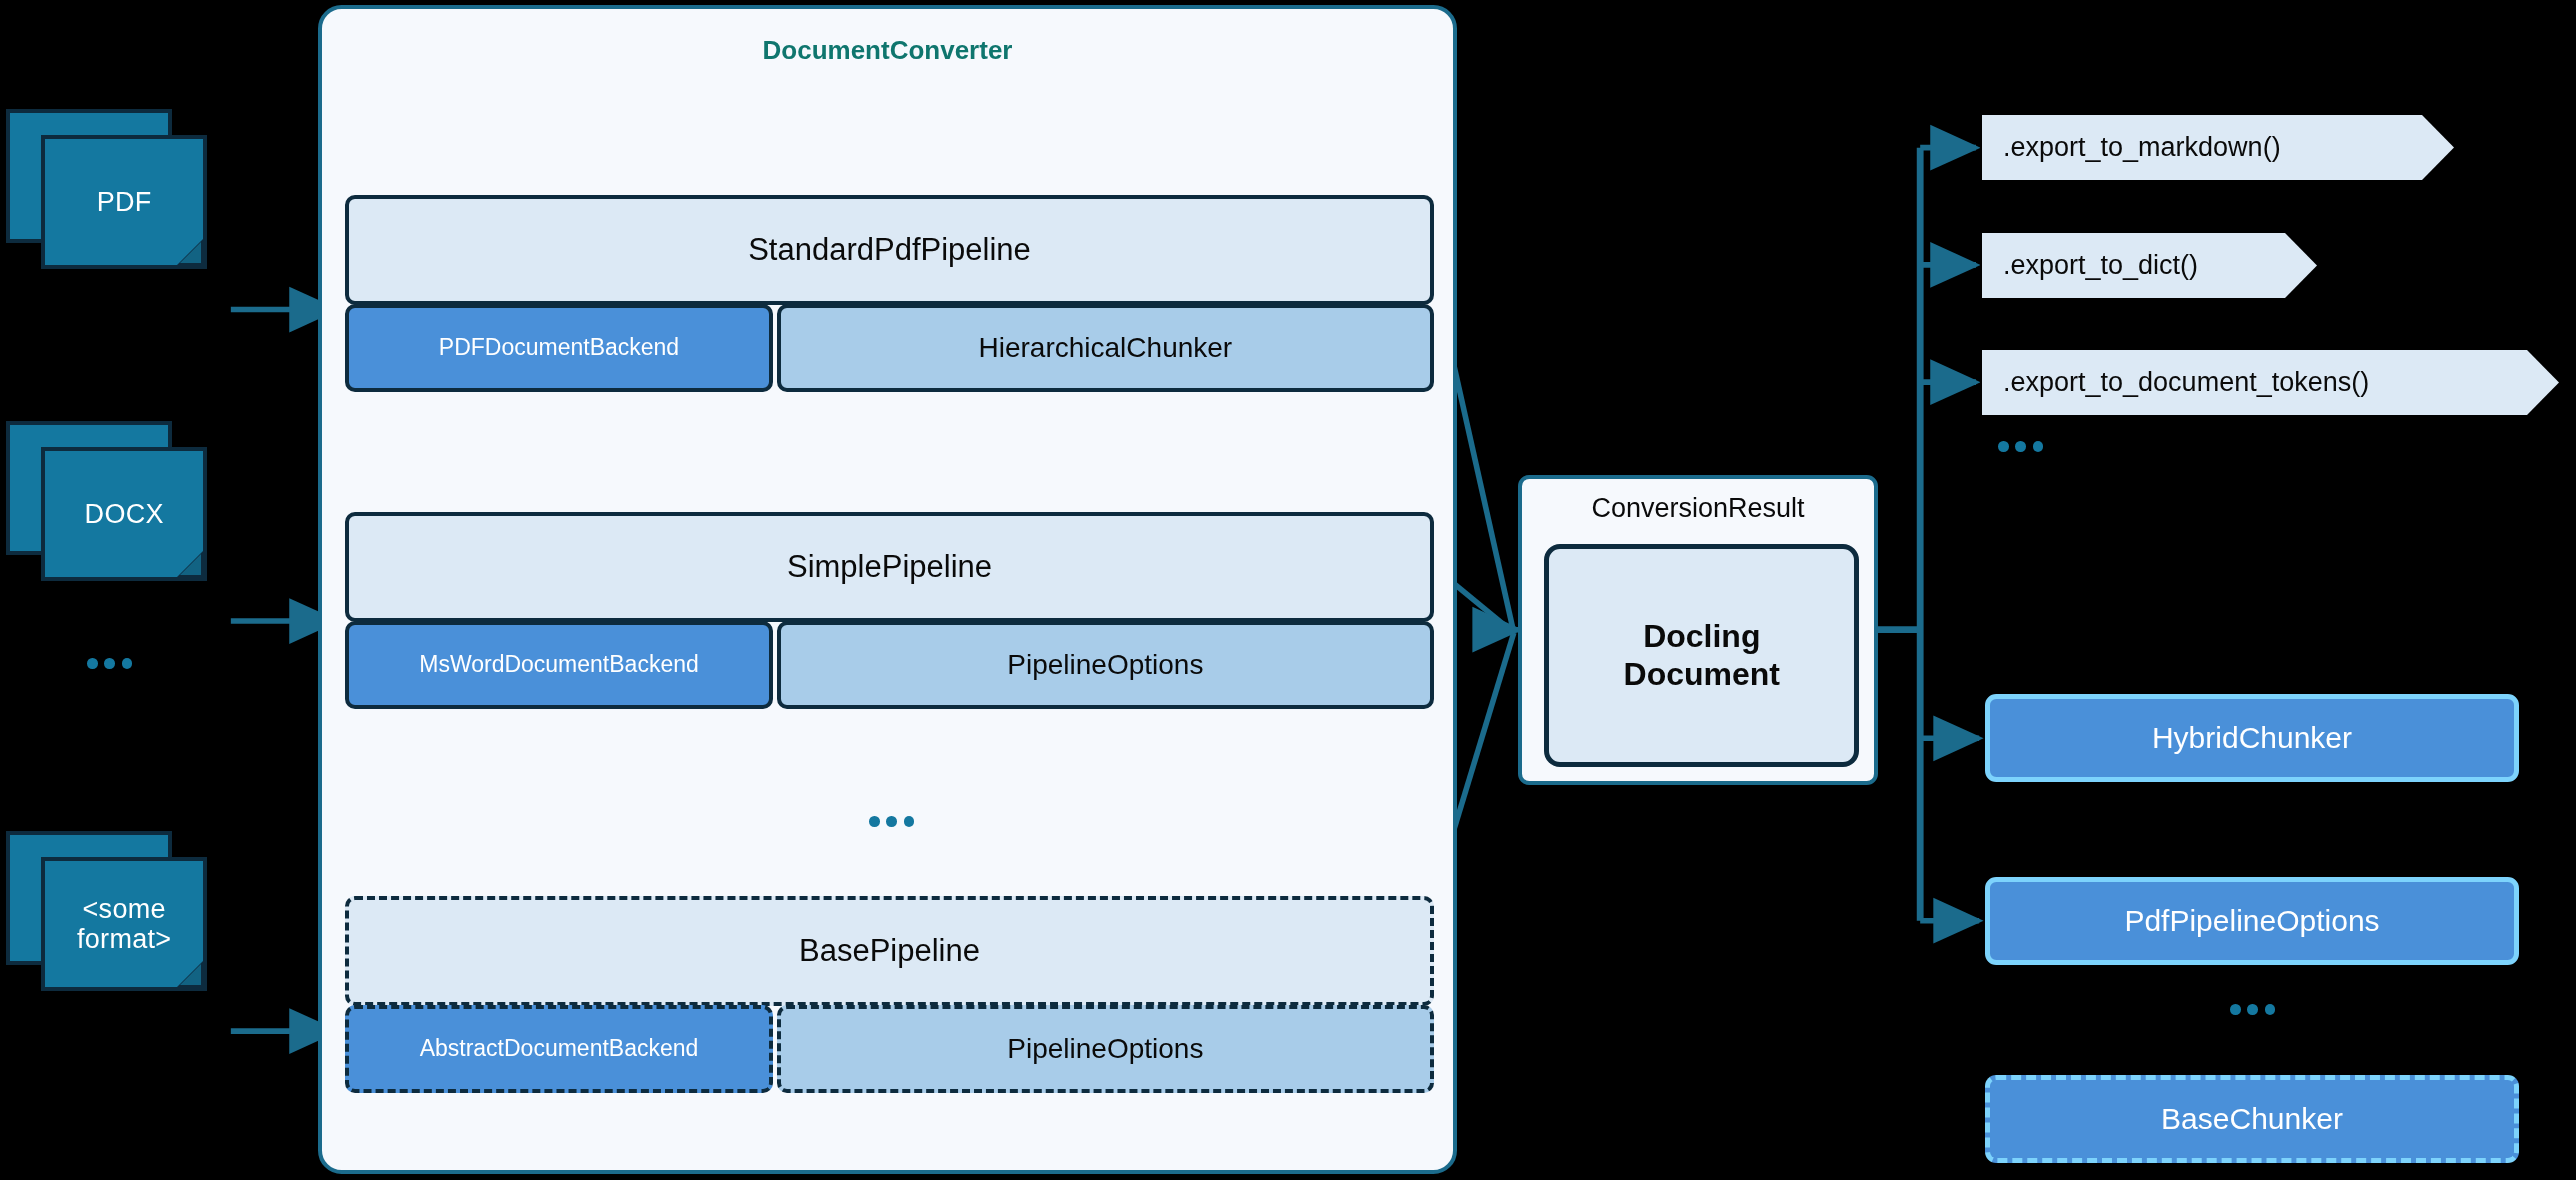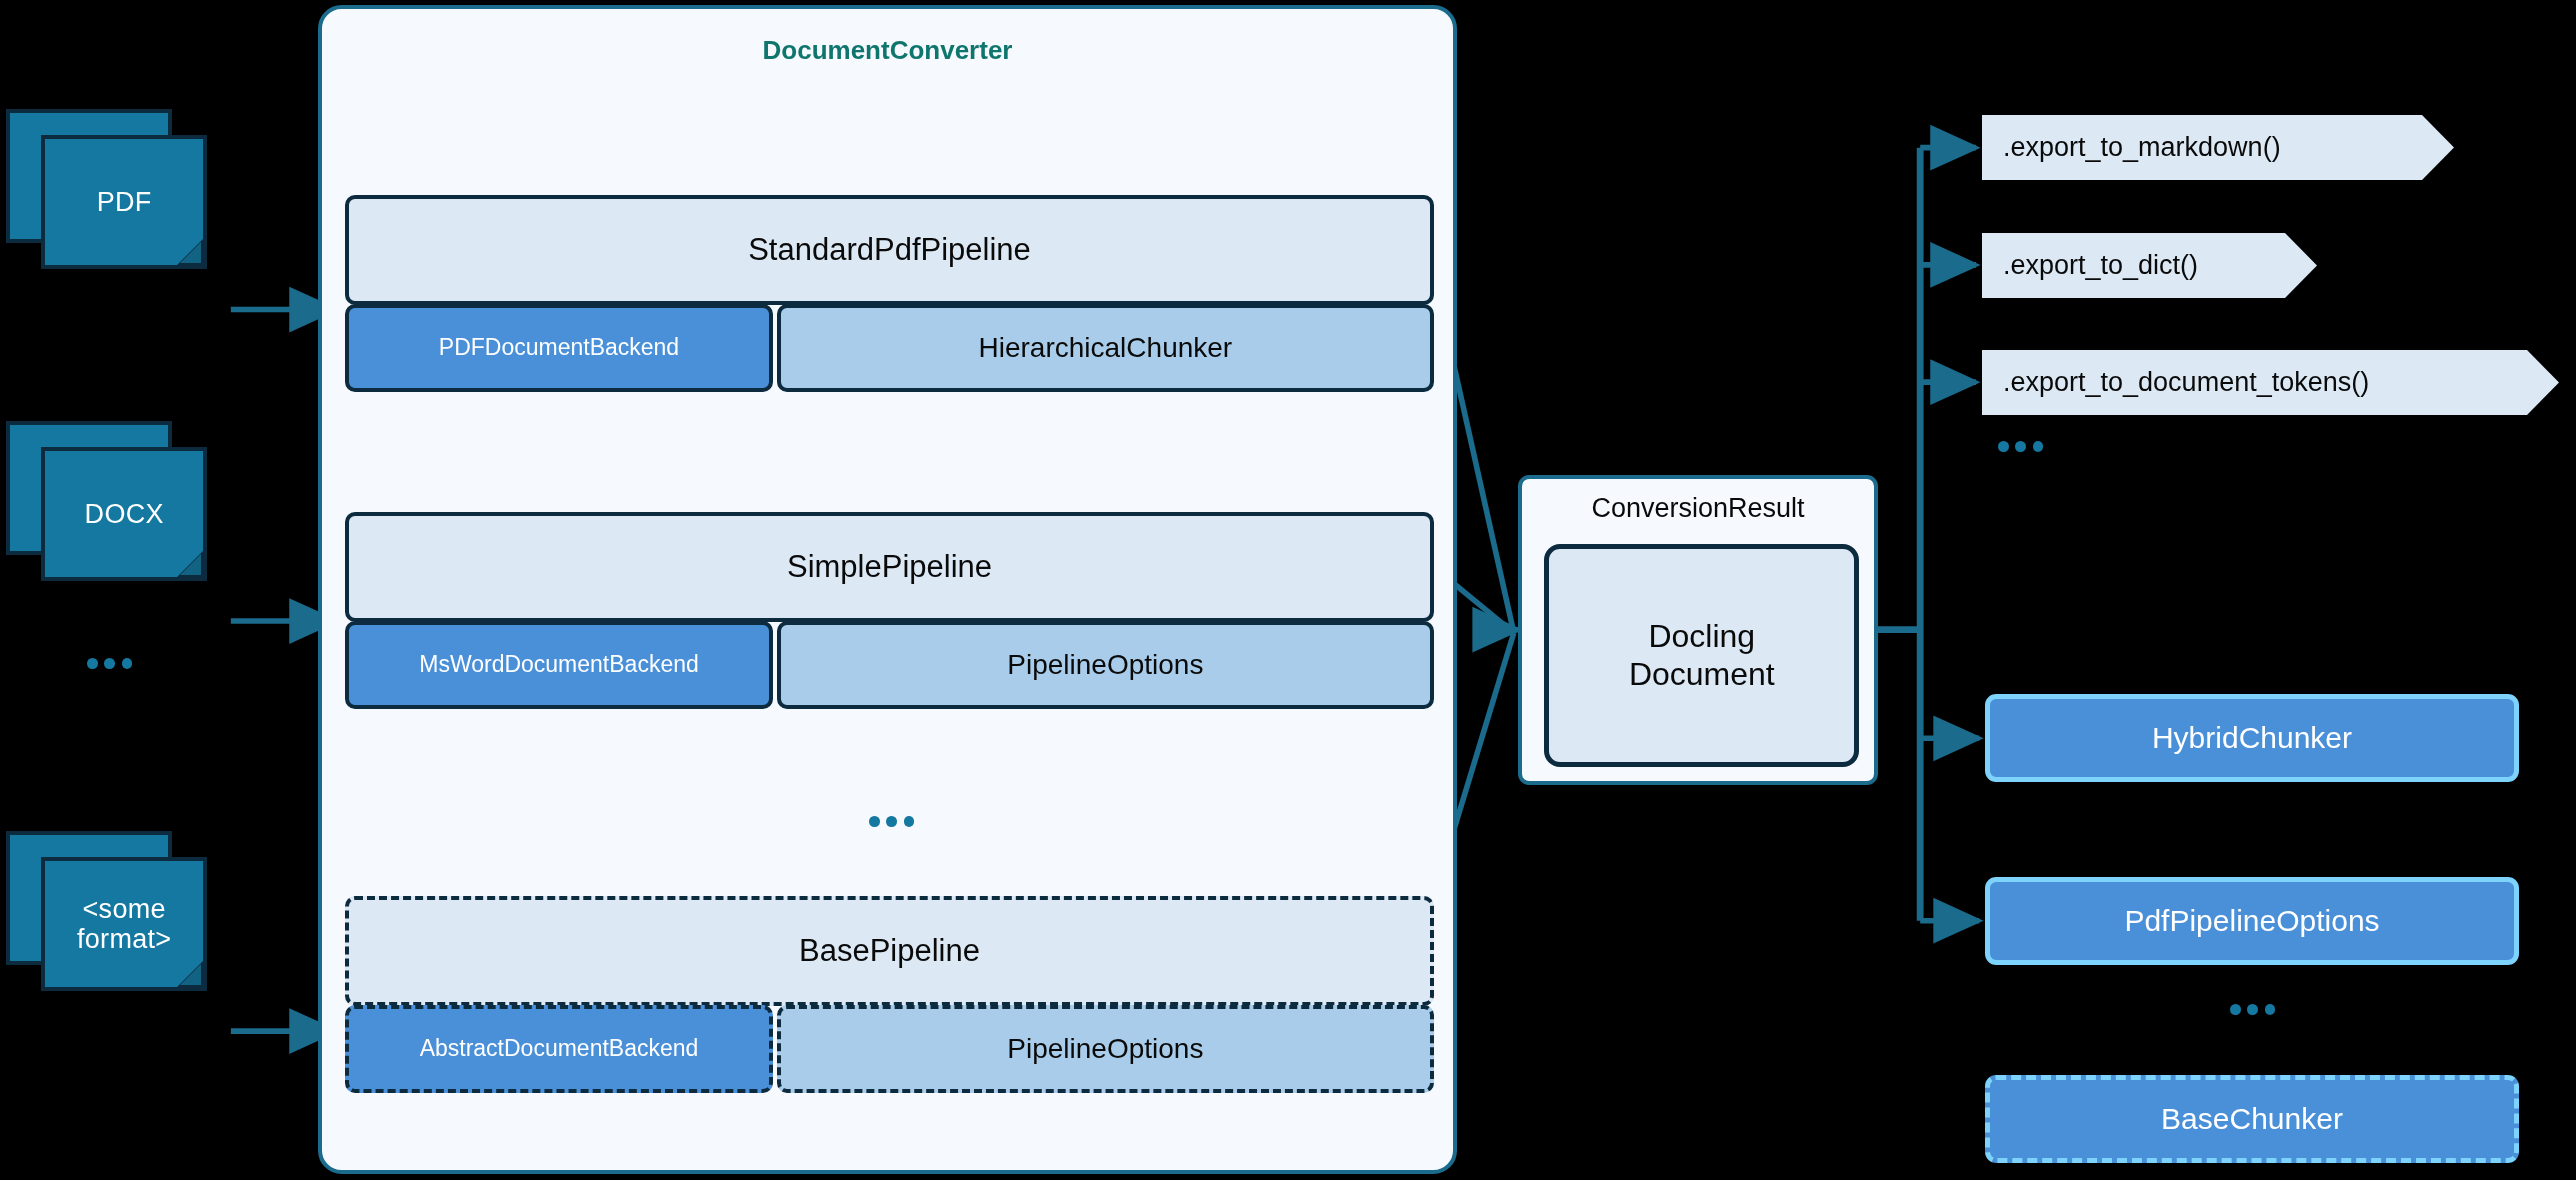--- a/index.html
+++ b/index.html
@@ -196,21 +196,21 @@
     height: 223px;
     background: #dce9f5;
     border: 5px solid #0d2b3e;
     border-radius: 16px;
     box-sizing: border-box;
     display: flex;
     flex-direction: column;
     align-items: center;
     justify-content: center;
     font-size: 32px;
-    font-weight: normal;
+    font-weight: bold;
     color: #0a0a0a;
     line-height: 1.16;
     text-align: center;
   }
 
   
   .export-banner {
     position: absolute;
     height: 65px;
     background: #dce9f5;

